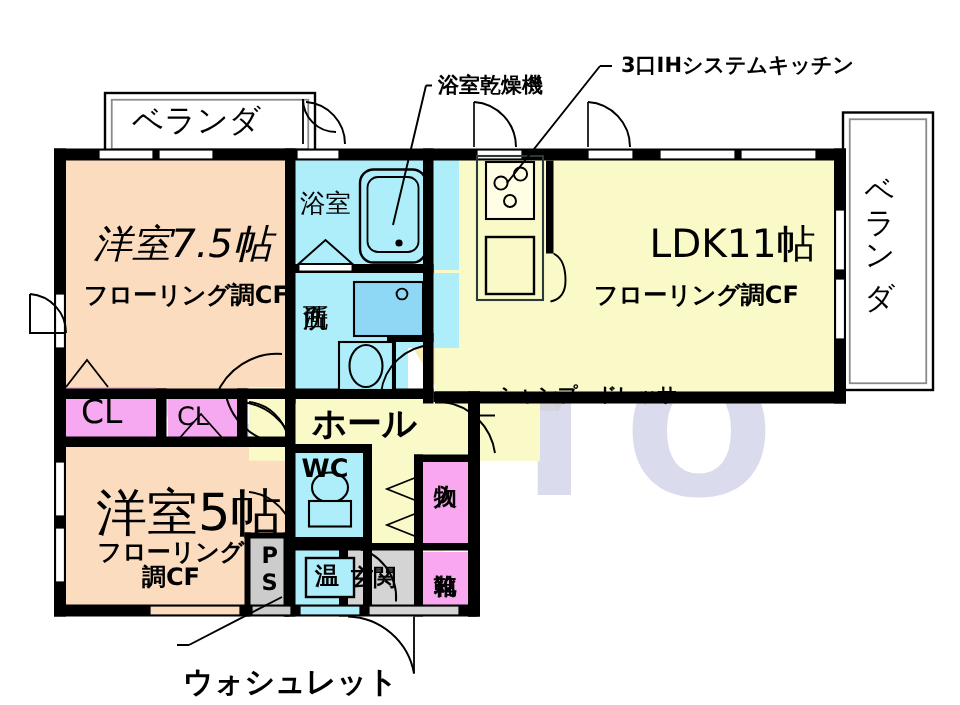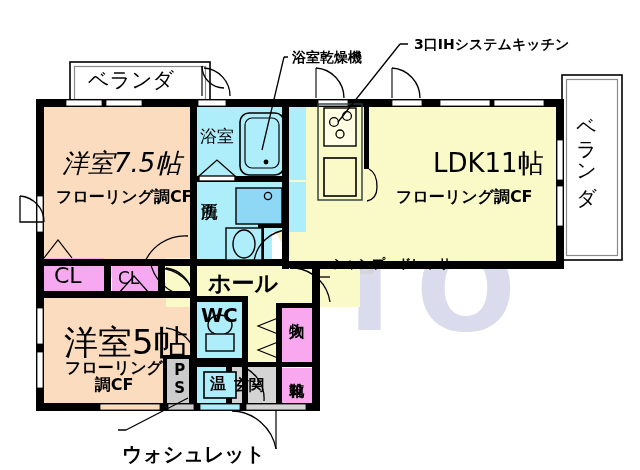--- a/index.html
+++ b/index.html
@@ -288,20 +288,20 @@
 
 <div class="lbl" style="left:64px; top:325px; font-size:34px;">洋室5帖</div>
 <div class="lbl bold" style="left:58px; top:360px; font-size:16px; width:112px; white-space:normal; text-align:center; line-height:1.05;">フローリング調CF</div>
 
 <div class="lbl" style="left:408px; top:150px; font-size:26px;margin-left:25px;">LDK11帖</div>
 <div class="lbl bold" style="left:396px; top:189px; font-size:16px;">フローリング調CF</div>
 
 <div class="lbl" style="left:200px; top:128px; font-size:17px;">浴室</div>
 <div class="lbl vert" style="left:200px; top:190px; font-size:17px;">洗面所</div>
 <div class="lbl bold" style="left:208px; top:272px; font-size:23px;">ホール</div>
-<div class="lbl bold" style="left:201px; top:305px; font-size:20px;text-align:center;">WC</div>
+<div class="lbl bold" style="left:201px; top:305px; font-size:17px;text-align:center;">WC</div>
 <div class="lbl bold" style="left:210px; top:376px; font-size:16px;">温</div>
 <div class="lbl vert bold" style="left:171px; top:361px; font-size:15px;">PS</div>
 <div class="lbl bold" style="left:234px; top:378px; font-size:15px;">玄関</div>
 <div class="lbl vert bold" style="left:288px; top:311px; font-size:15px;">物入</div>
 <div class="lbl vert bold" style="left:288px; top:371px; font-size:15px;">靴箱</div>
 <div class="lbl" style="left:54px; top:265px; font-size:22px;">CL</div>
 <div class="lbl" style="left:118px; top:270px; font-size:17px;">CL</div>
 
 </body></html>

